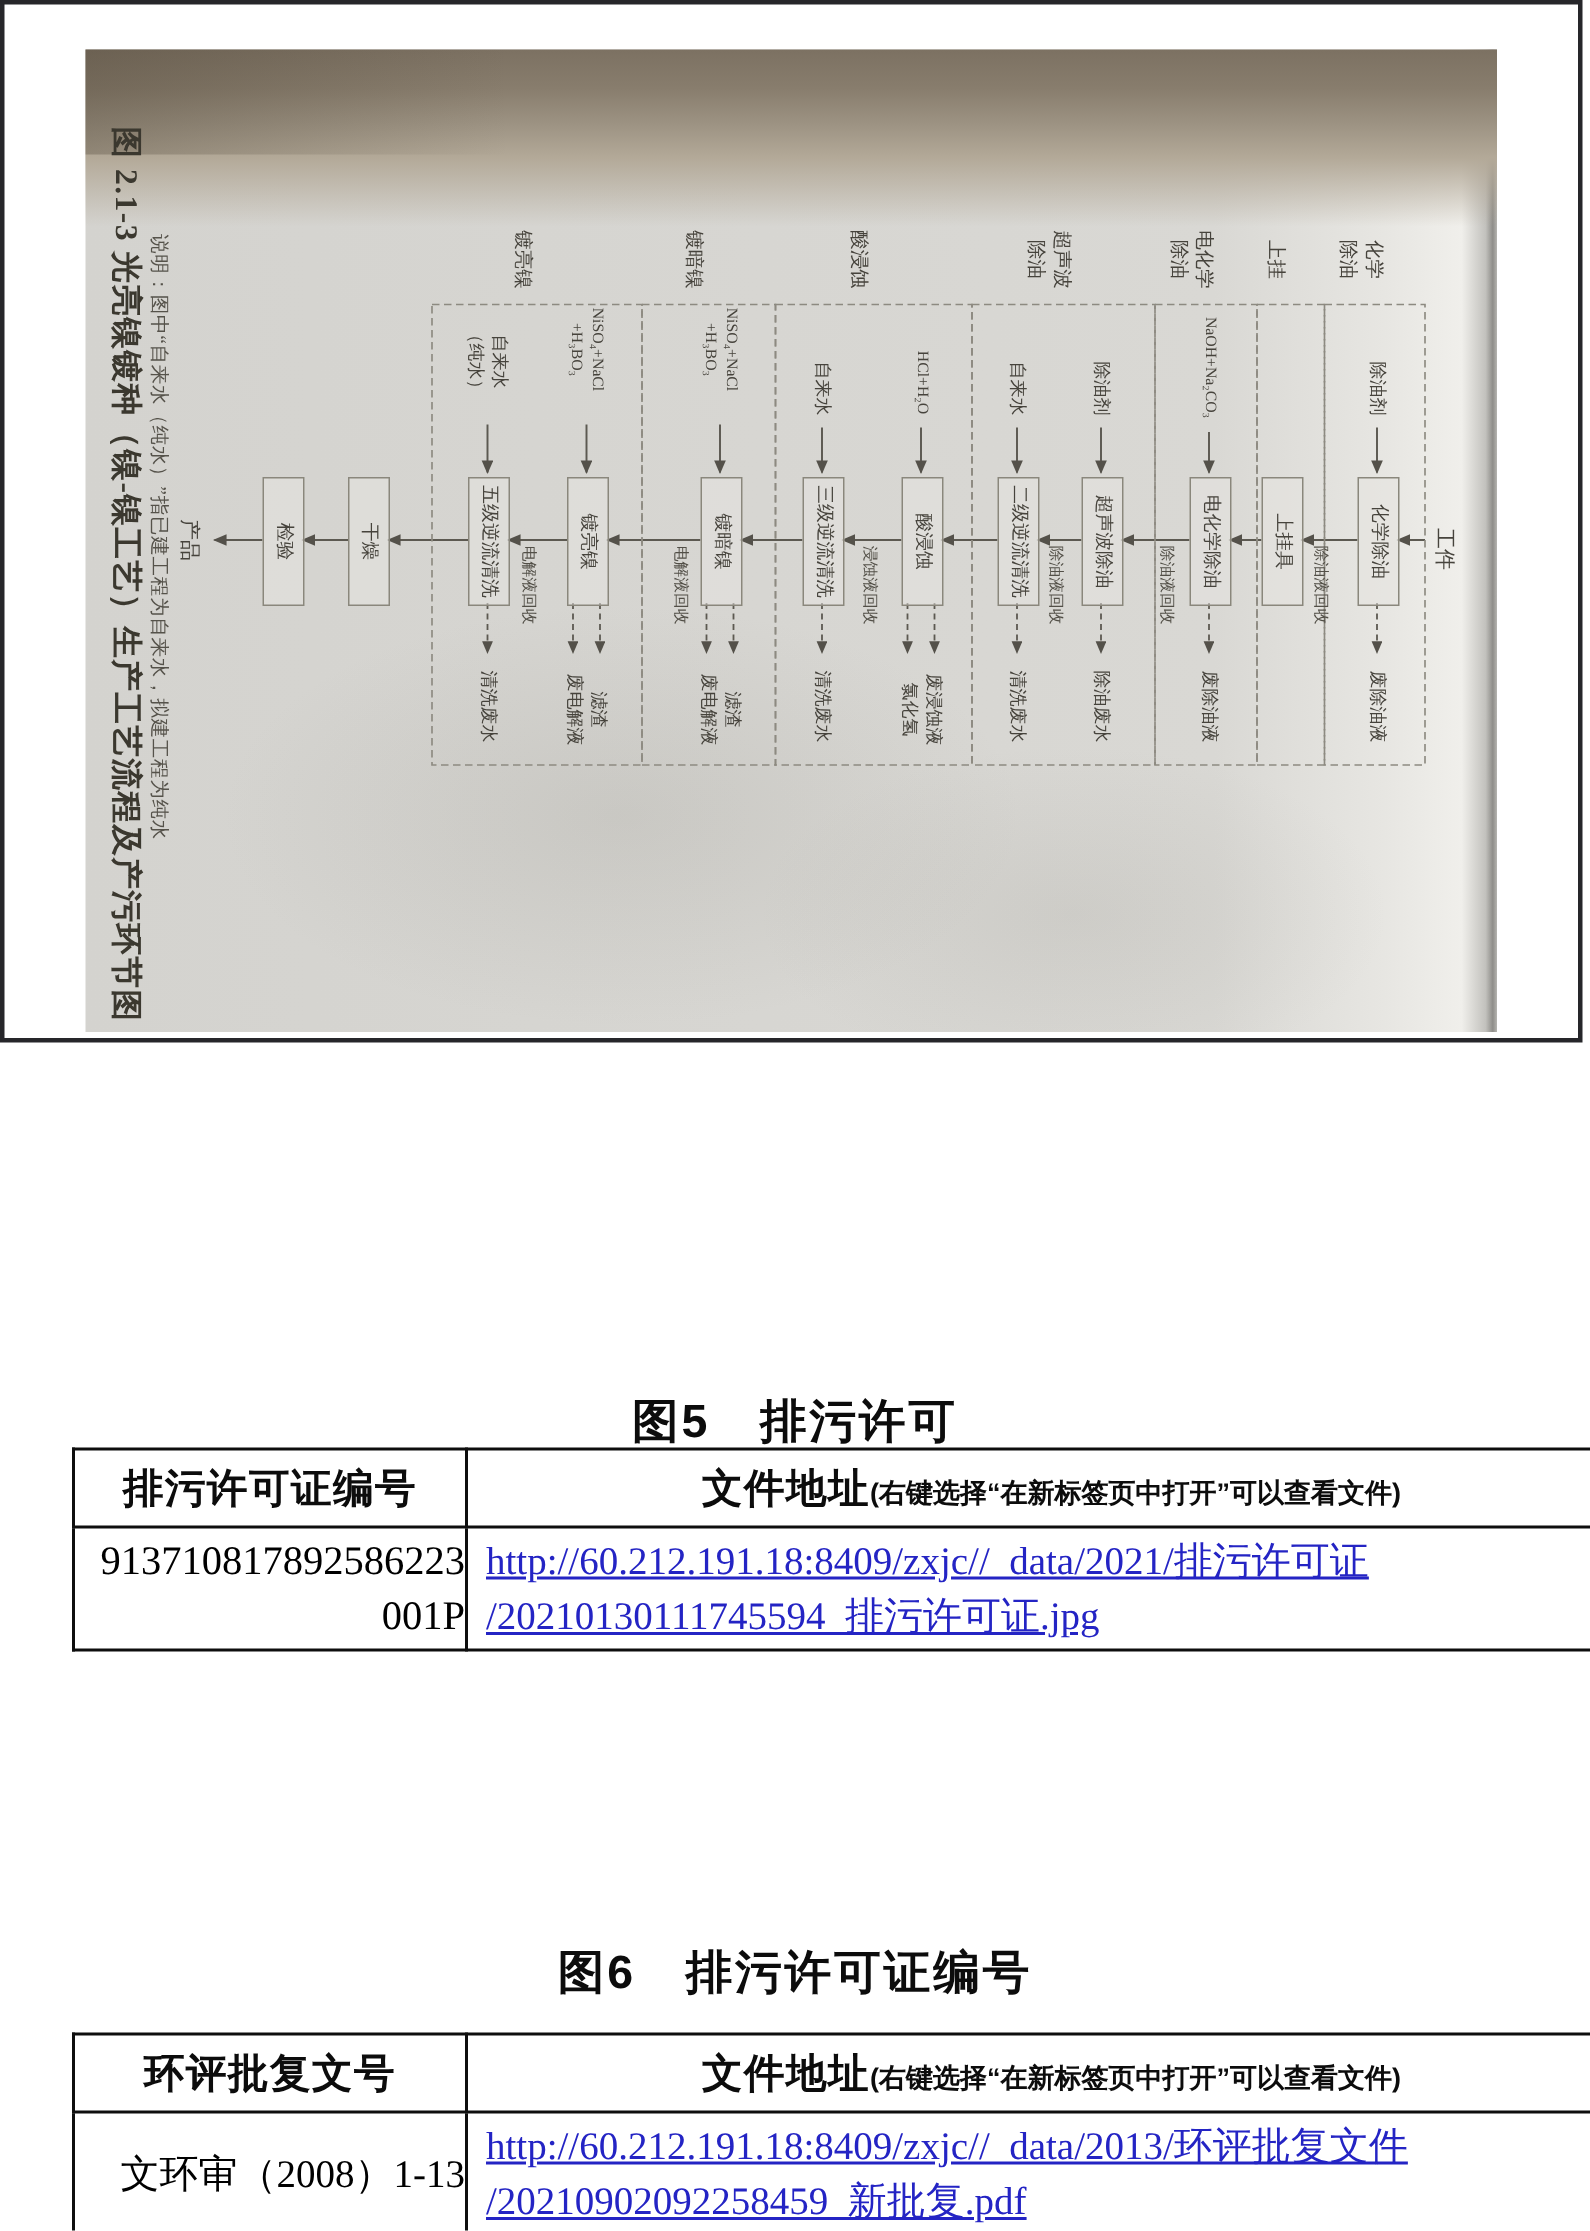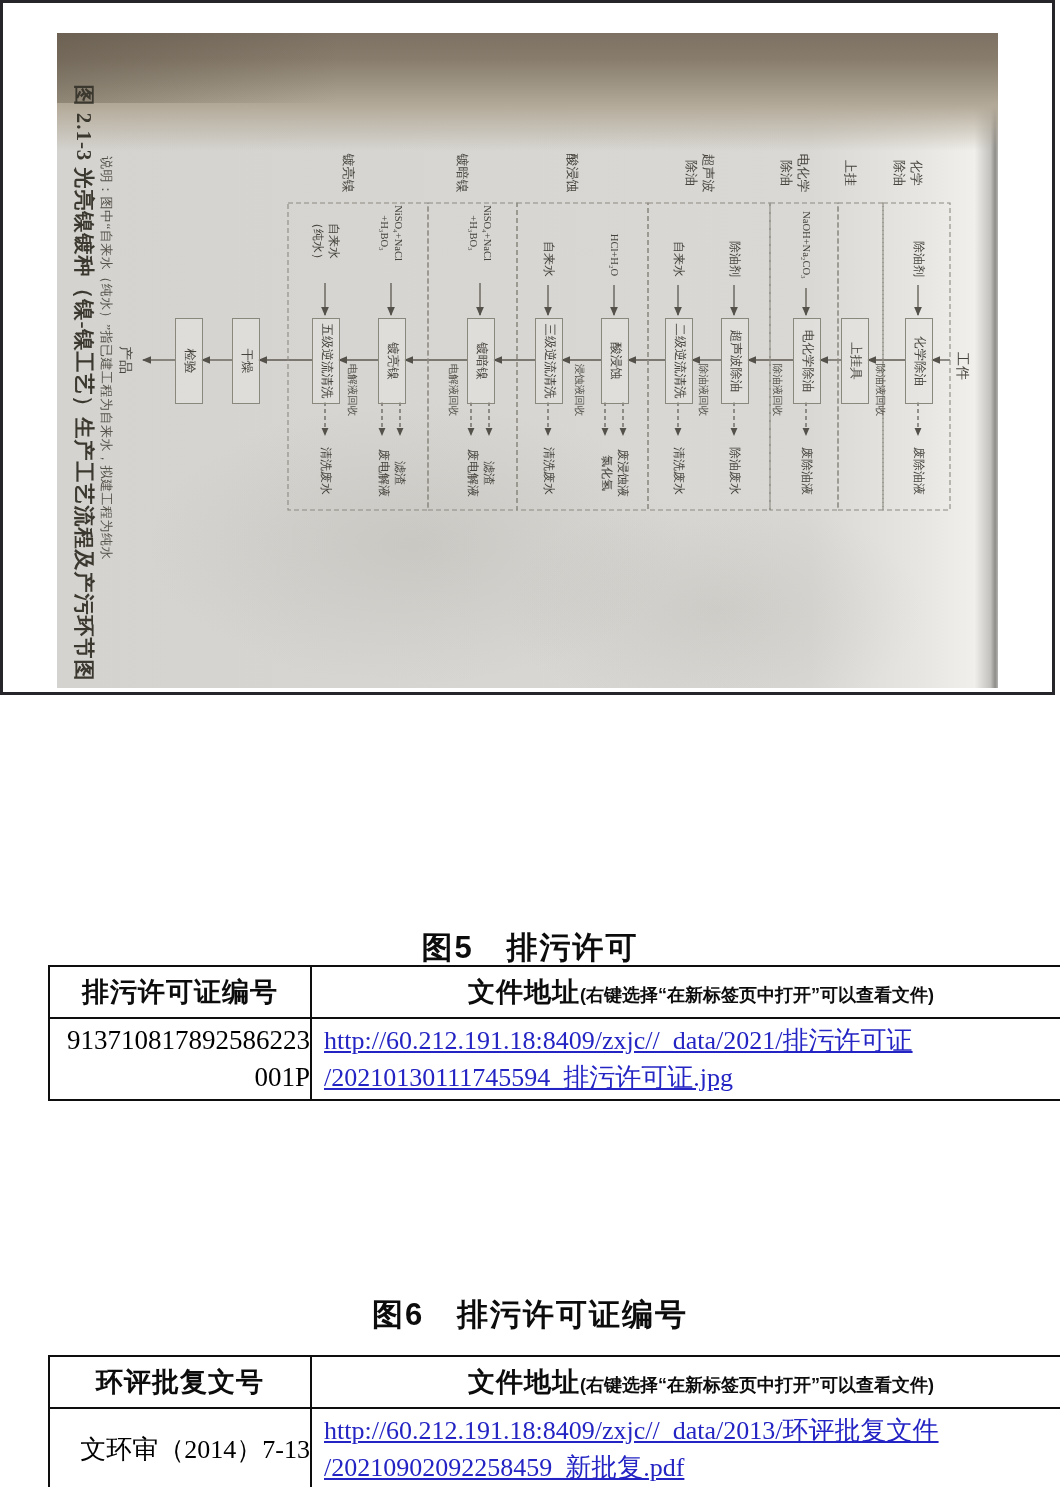--- a/index.html
+++ b/index.html
@@ -305,21 +305,21 @@
       </colgroup>
     <tbody>
         <tr class="hrow">
       <td><span class="hmain">环评批复文号</span></td>
       <td>
         <span class="hmain">文件地址</span><span class="hnote">(右键选择“在新标签页中打开”可以查看文件)</span>
       </td>
     </tr>
     <tr class="drow">
       <td class="idcell" style="font-size:26px;">
-        <div>文环审（2014）7-13</div>
+        <div>文环审（2008）1-13</div>
       </td>
       <td class="linkcell">
         <a href="#">
           <span class="lline">http://60.212.191.18:8409/zxjc//_data/2013/环评批复文件</span>
           <span class="lline">/20210902092258459_新批复.pdf</span>
         </a>
       </td>
     </tr>
   </tbody>
     </table>

